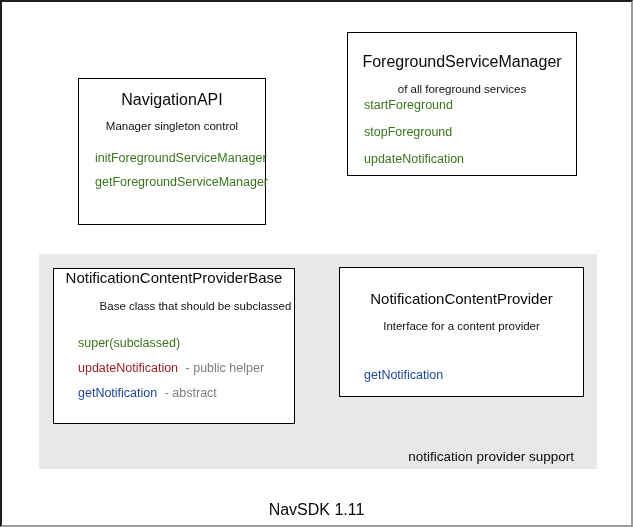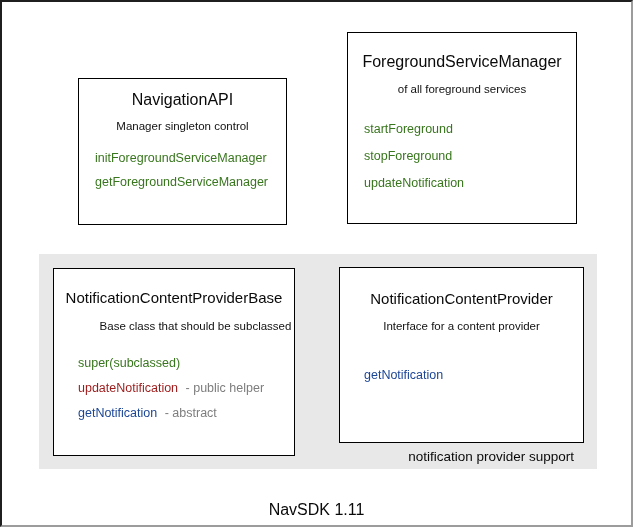--- a/index.html
+++ b/index.html
@@ -41,48 +41,48 @@
 
   .methods { padding-left: 16px; }
   .method { font-size: 12.5px; white-space: nowrap; }
 
   .m-green { color: var(--method-green, #38761d); }
   .m-red   { color: var(--method-red, #9d1b1b); }
   .m-blue  { color: var(--method-blue, #1b4596); }
   .m-suffix { color: var(--annotation-gray, #7d7d7d); margin-left: 4px; }
 
   
-  .box-navapi { left: 76px; top: 76px; width: 209px; height: 147px; padding-top: 12px; }
+  .box-navapi { left: 76px; top: 76px; width: 188px; height: 147px; padding-top: 12px; }
   .box-navapi .box-desc { margin-top: 10px; }
   .box-navapi .methods { margin-top: 16px; }
   .box-navapi .method { margin-bottom: 10px; }
 
   
-  .box-fsm { left: 345px; top: 30px; width: 230px; height: 192px; padding-top: 20px; }
+  .box-fsm { left: 345px; top: 30px; width: 230px; height: 144px; padding-top: 20px; }
   .box-fsm .box-desc { margin-top: 11px; }
-  .box-fsm .methods { margin-top: 24px; }
+  .box-fsm .methods { }
   .box-fsm .method { margin-bottom: 13px; }
 
   
   .group {
     position: absolute;
     left: 37px; top: 252px;
     width: 558px; height: 215px;
     background: var(--group-background, #e8e8e8);
   }
 
   
-  .box-ncpb { left: 14px; top: 14px; width: 242px; height: 188px; padding-top: 20px; }
+  .box-ncpb { left: 14px; top: 14px; width: 242px; height: 156px; }
   .box-ncpb .box-title { font-size: 15px; }
   .box-ncpb .box-desc { margin-top: 13px; margin-left: 43px; }
   .box-ncpb .methods { margin-top: 21px; padding-left: 24px; }
   .box-ncpb .method { margin-bottom: 11px; }
 
   
-  .box-ncp { left: 300px; top: 13px; width: 245px; height: 176px; padding-top: 22px; }
+  .box-ncp { left: 300px; top: 13px; width: 245px; height: 130px; padding-top: 22px; }
   .box-ncp .box-title { font-size: 15px; }
   .box-ncp .box-desc { margin-top: 12px; }
   .box-ncp .methods { margin-top: 33px; padding-left: 24px; }
 
   .group-label {
     position: absolute;
     right: 23px;
     bottom: 5px;
     font-size: 13.5px;
     color: #0a0a0a;

